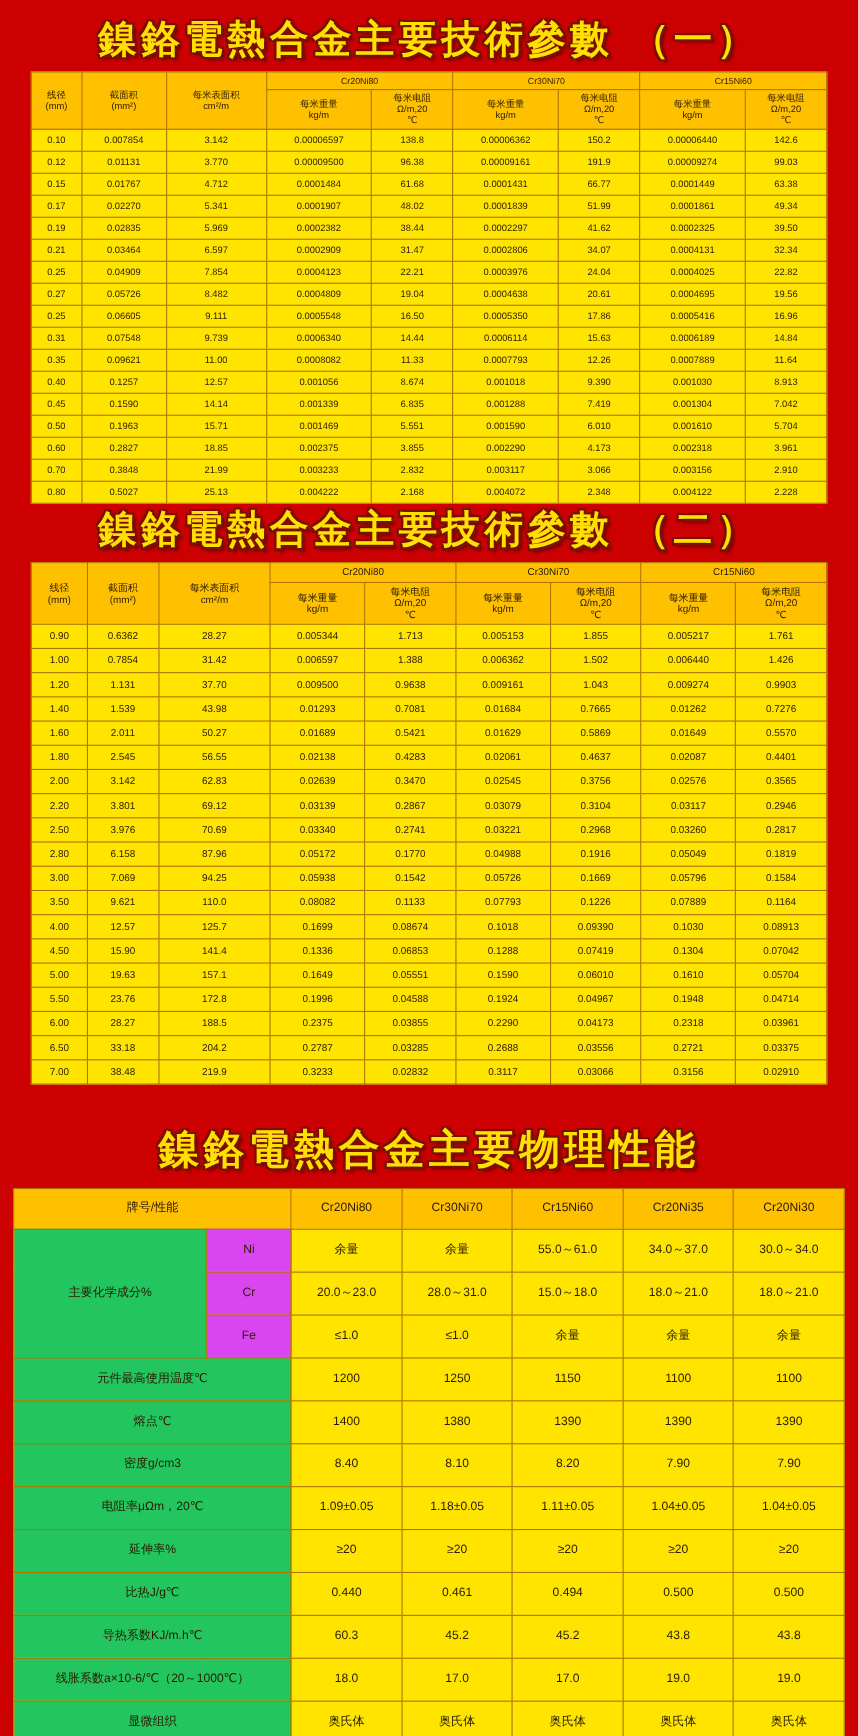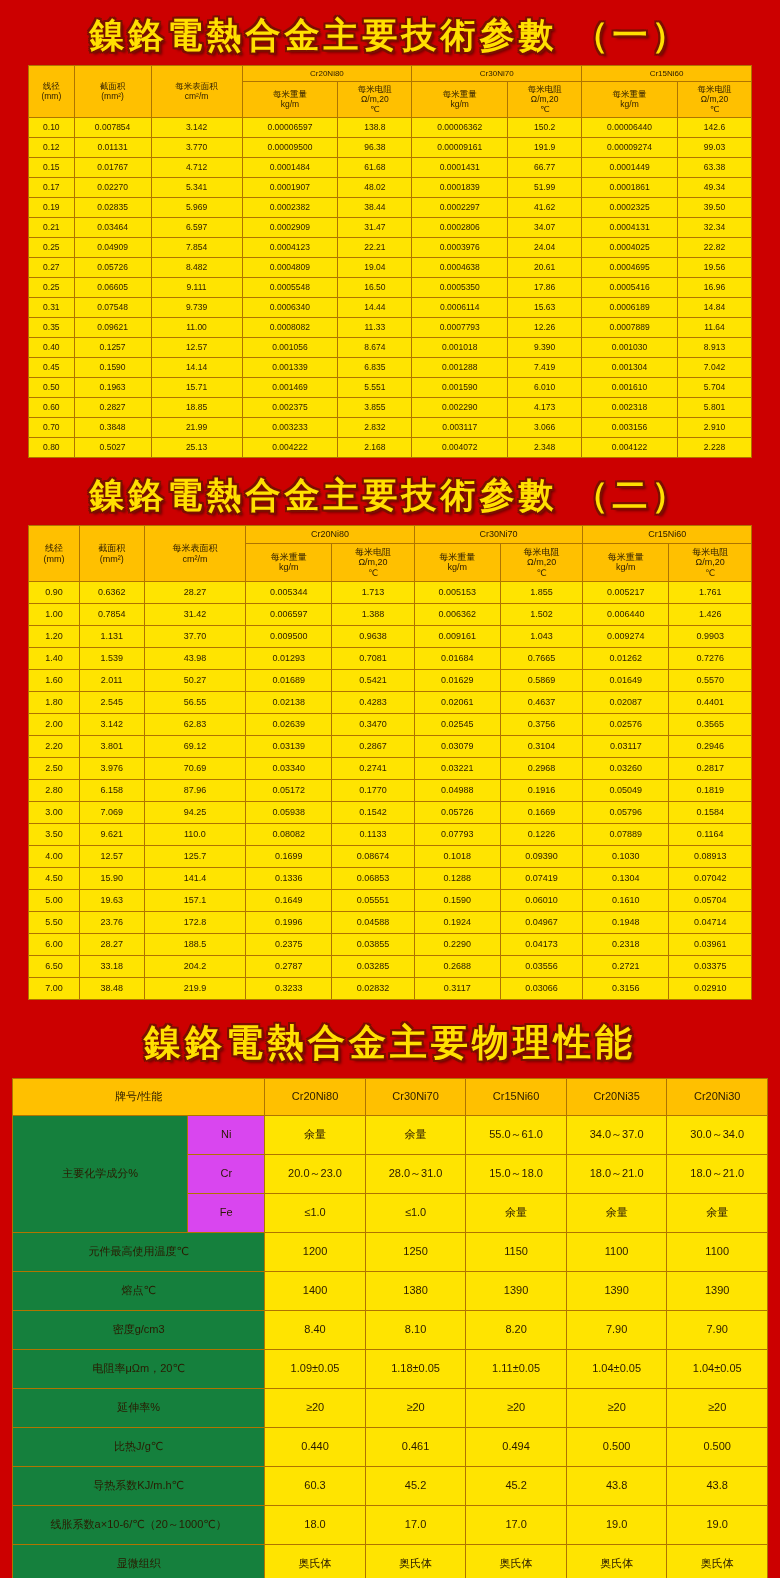--- a/index.html
+++ b/index.html
@@ -17,22 +17,22 @@
     font-family:"DejaVu Serif","Liberation Serif",serif;
     font-weight:bold;
     color:#ffe000;
     letter-spacing:4px;
     text-shadow:
        2px 0 0 #7a1000, -2px 0 0 #7a1000, 0 2px 0 #7a1000, 0 -2px 0 #7a1000,
        2px 2px 0 #7a1000, -2px 2px 0 #7a1000, 2px -2px 0 #7a1000, -2px -2px 0 #7a1000,
        3px 3px 3px rgba(0,0,0,.5);
   }
   .title-1{font-size:35px;padding-top:12px;padding-bottom:6px;}
-  .title-2{font-size:35px;padding-top:14px;padding-bottom:6px;}
-  .title-3{font-size:37px;padding-top:18px;padding-bottom:10px;}
+  .title-2{font-size:35px;padding-bottom:6px;}
+  .title-3{font-size:37px;padding-top:34px;padding-bottom:10px;}
 
   
   .tbl-wrap{padding:0 28px;}
   table.data{
     width:100%;
     border-collapse:collapse;
     background:#ffe400;
     font-size:8.5px;
     color:#2a1a00;
   }
@@ -77,21 +77,21 @@
     vertical-align:middle;
     padding:5px 3px;
     line-height:1.25;
   }
   table.phys thead th{
     background:#ffc000;
     font-weight:normal;
     height:26px;
   }
   table.phys td.rowhead{
-    background:#15803d;
+    background:#22c55e;
     white-space:nowrap;
   }
   table.phys td.sub{
     background:#d946ef;
     width:70px;
   }
   table.phys tbody td{height:28px;}
 </style>
 </head>
 <body>
@@ -283,21 +283,21 @@
           </tr>
           <tr>
             <td>0.60</td>
             <td>0.2827</td>
             <td>18.85</td>
             <td>0.002375</td>
             <td>3.855</td>
             <td>0.002290</td>
             <td>4.173</td>
             <td>0.002318</td>
-            <td>5.801</td>
+            <td>3.961</td>
           </tr>
           <tr>
             <td>0.70</td>
             <td>0.3848</td>
             <td>21.99</td>
             <td>0.003233</td>
             <td>2.832</td>
             <td>0.003117</td>
             <td>3.066</td>
             <td>0.003156</td>

